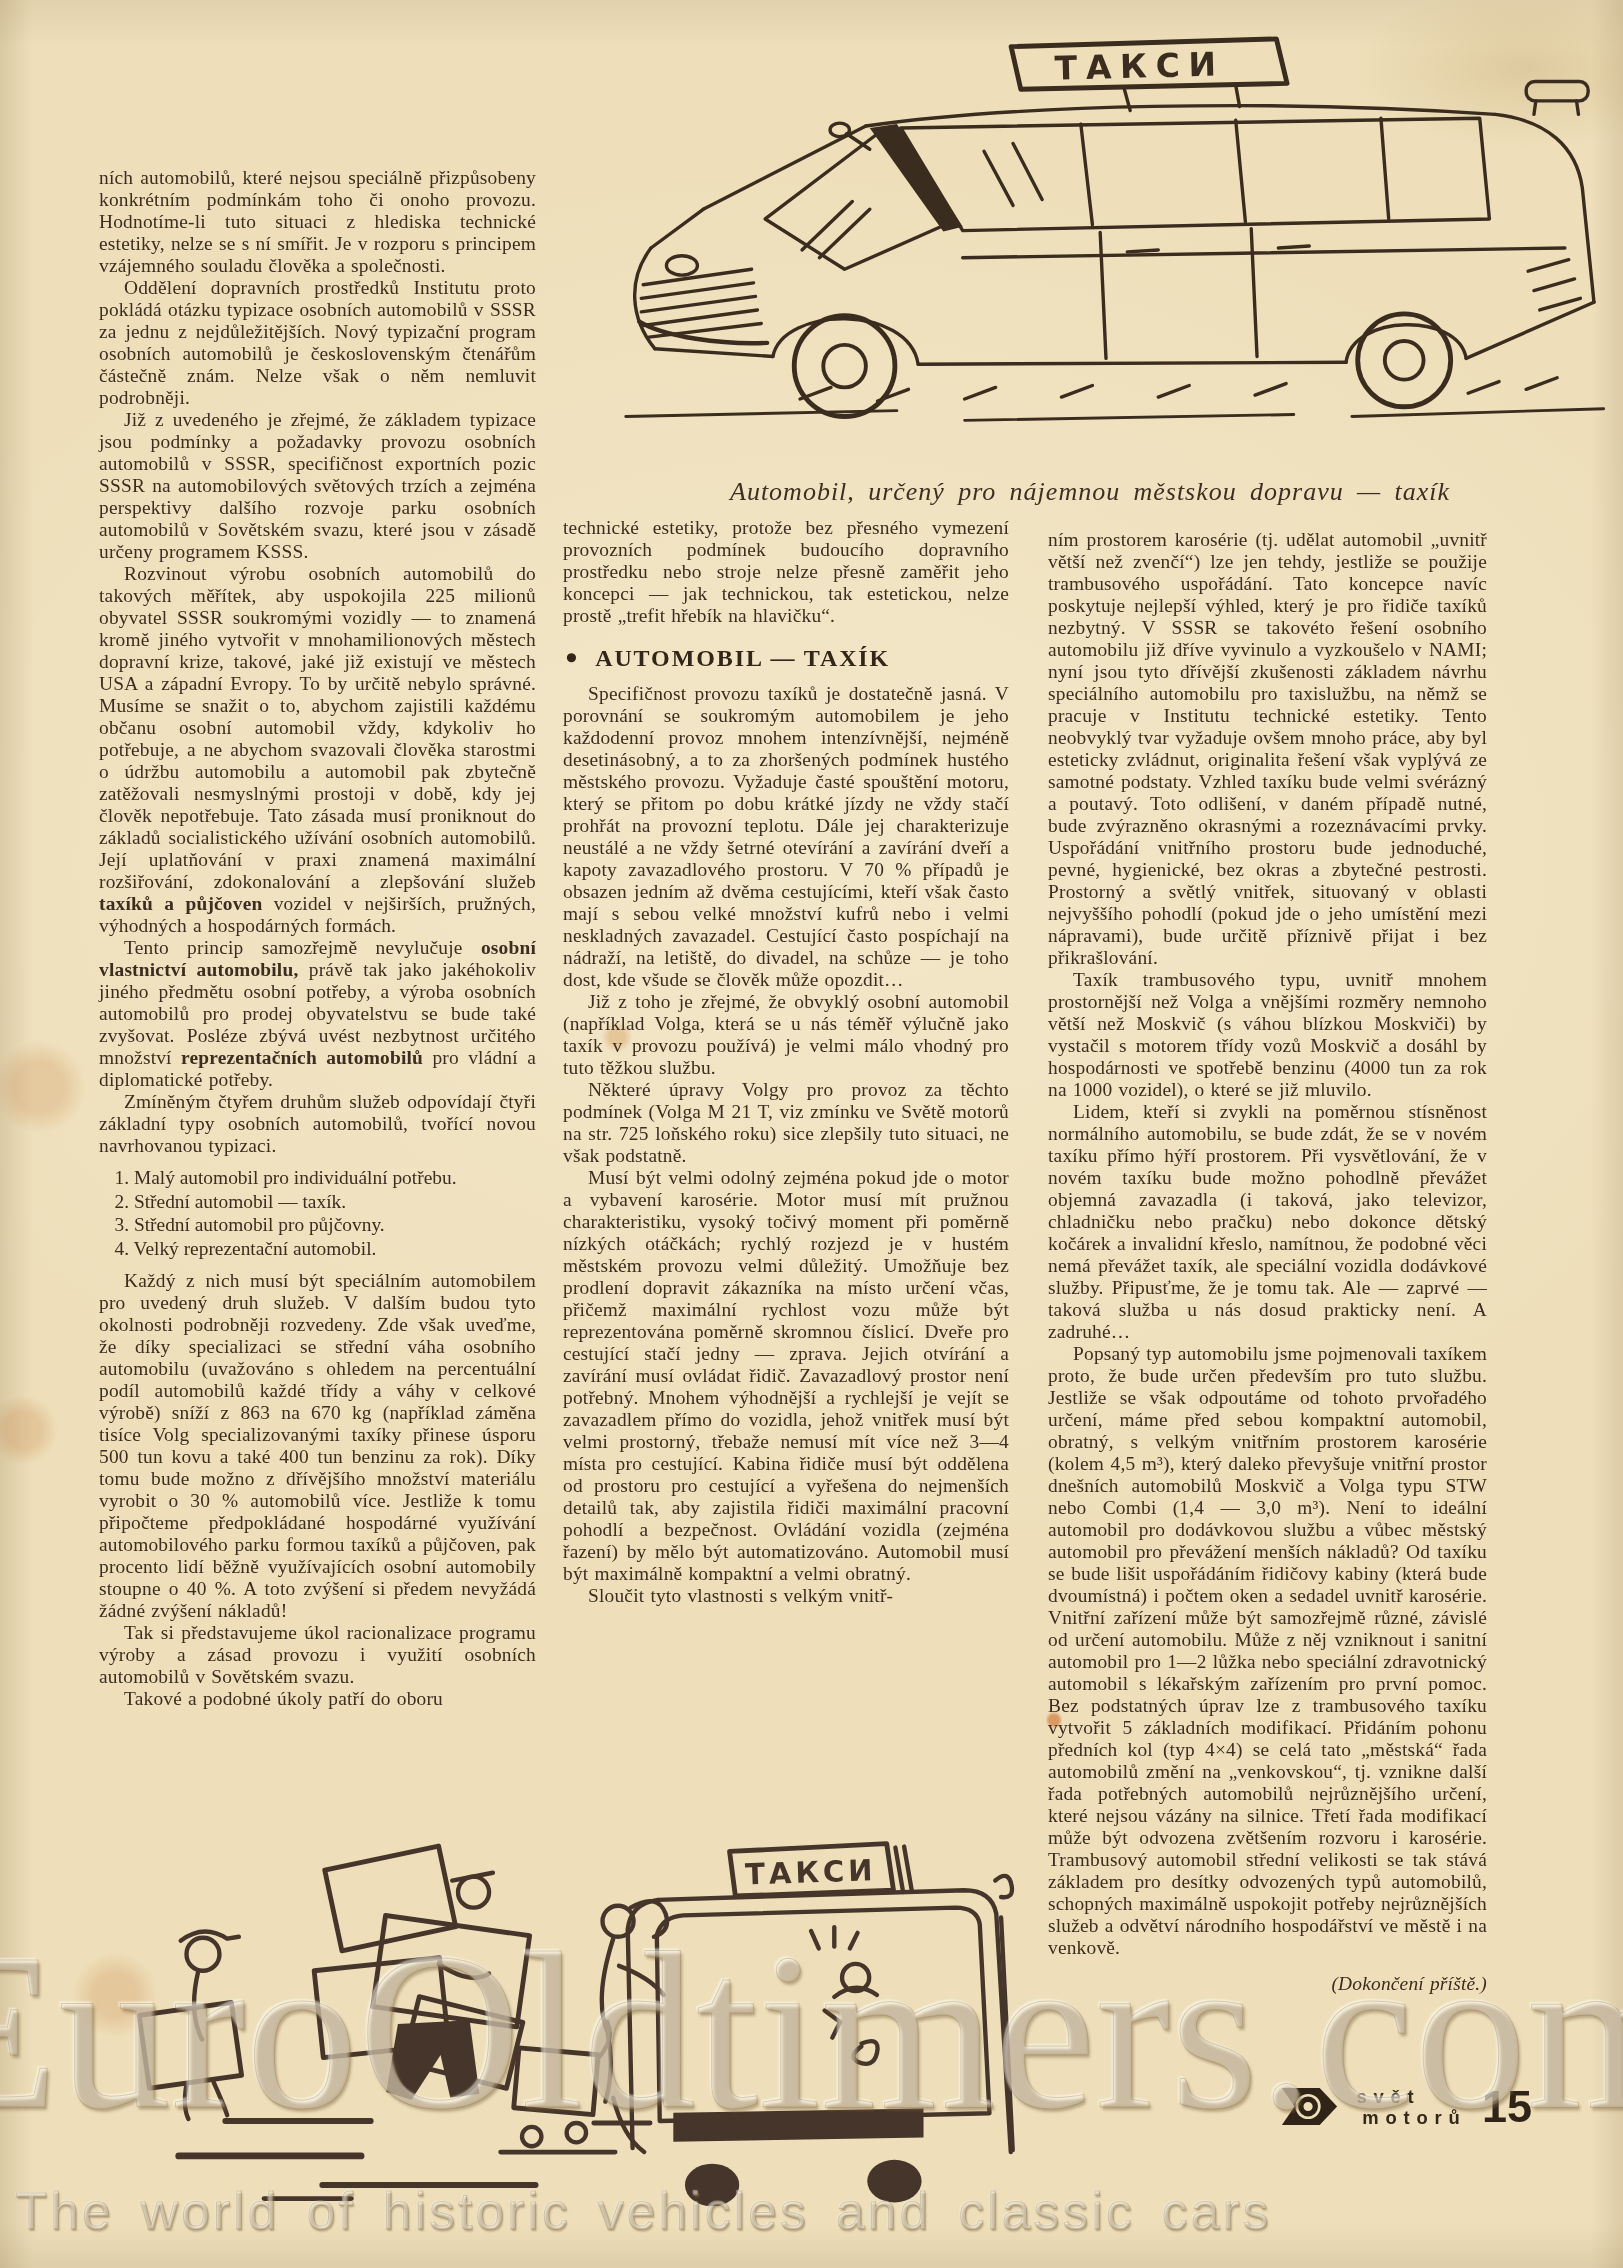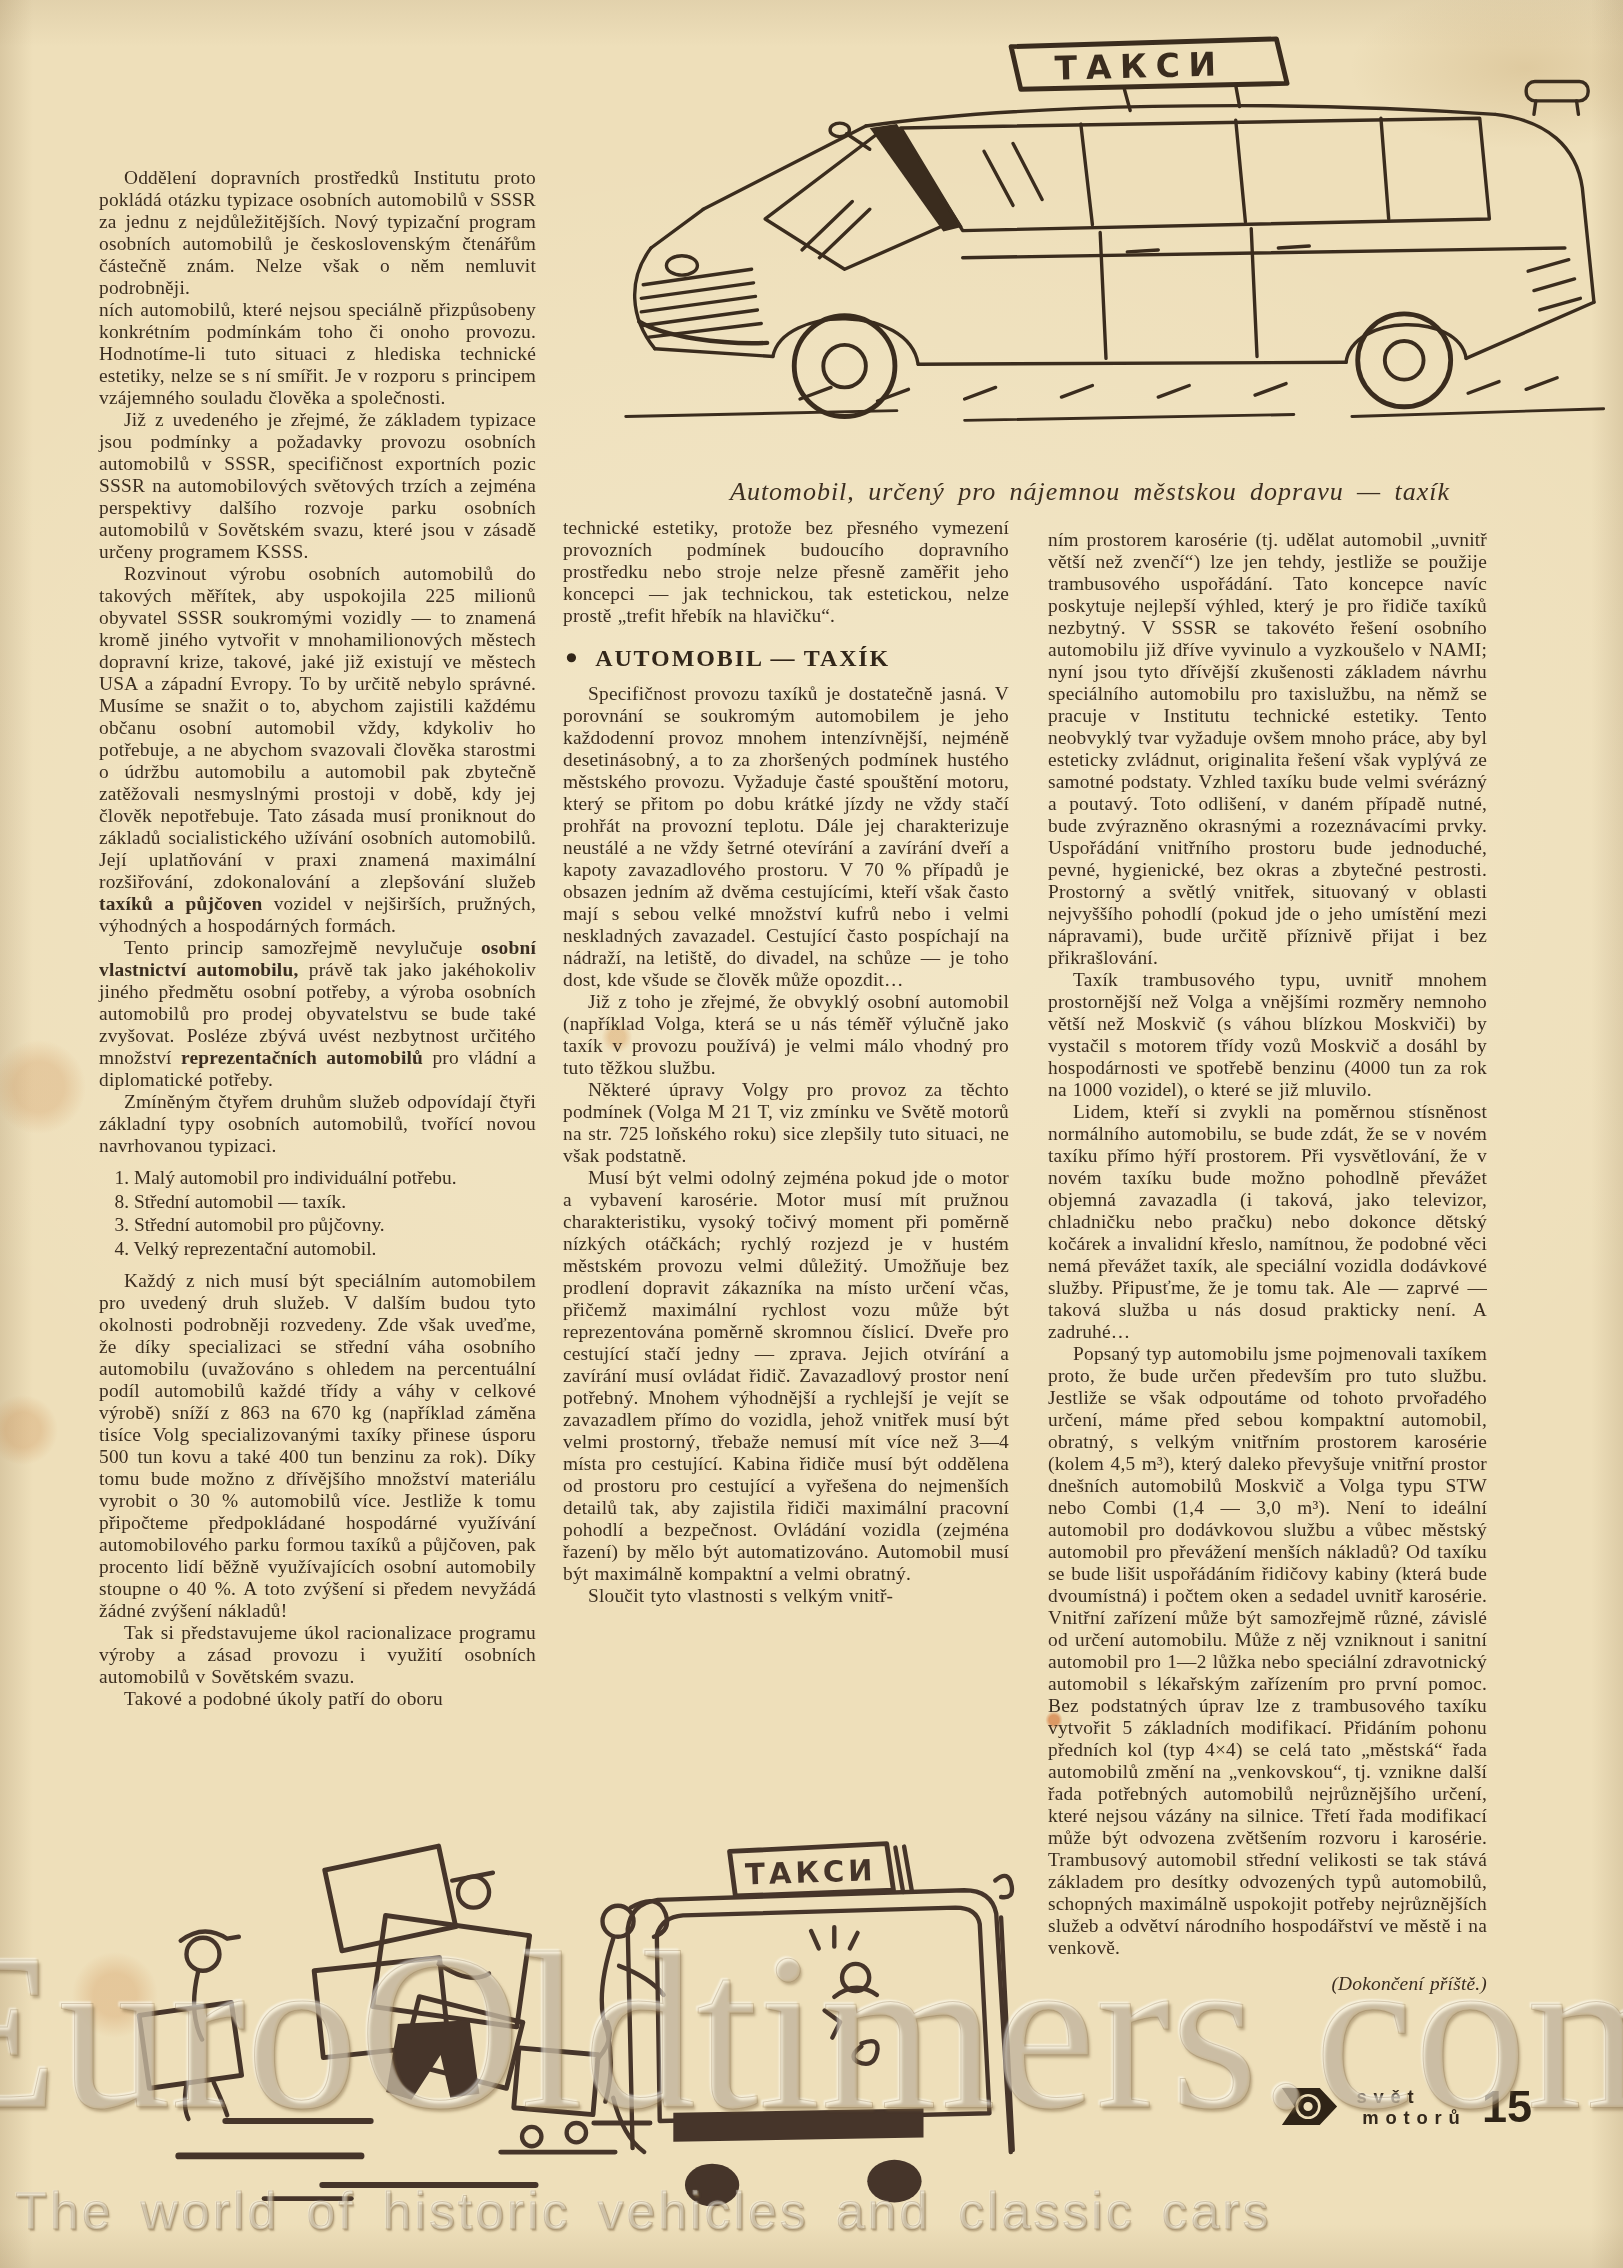--- a/index.html
+++ b/index.html
@@ -151,29 +151,29 @@
           <path d="M720,382 L752,370"></path>
         <path d="M940,380 L972,368"></path>
           <path d="M1000,376 L1032,364"></path>
       </g>
     </svg>
   </div>
 
   <div class="caption">Automobil, určený pro nájemnou městskou dopravu — taxík</div>
 
   <div class="col" style="left:99px;top:167px;width:437px;height:1650px;">
+    <p class="para noindent">ních automobilů, které nejsou speciálně přizpůsobeny konkrétním podmínkám toho či onoho provozu. Hodnotíme-li tuto situaci z hlediska technické estetiky, nelze se s ní smířit. Je v rozporu s principem vzájemného souladu člověka a společnosti.</p>
     <p class="para">Oddělení dopravních prostředků Institutu proto pokládá otázku typizace osobních automobilů v SSSR za jednu z nejdůležitějších. Nový typizační program osobních automobilů je československým čtenářům částečně znám. Nelze však o něm nemluvit podrobněji.</p>
-    <p class="para noindent">ních automobilů, které nejsou speciálně přizpůsobeny konkrétním podmínkám toho či onoho provozu. Hodnotíme-li tuto situaci z hlediska technické estetiky, nelze se s ní smířit. Je v rozporu s principem vzájemného souladu člověka a společnosti.</p>
     <p class="para">Již z uvedeného je zřejmé, že základem typizace jsou podmínky a požadavky provozu osobních automobilů v SSSR, specifičnost exportních pozic SSSR na automobilových světových trzích a zejména perspektivy dalšího rozvoje parku osobních automobilů v Sovětském svazu, které jsou v zásadě určeny programem KSSS.</p>
     <p class="para"><span>Rozvinout výrobu osobních automobilů do takových měřítek, aby uspokojila 225 milionů obyvatel SSSR soukromými vozidly — to znamená kromě jiného vytvořit v mnohamilionových městech dopravní krize, takové, jaké již existují ve městech USA a západní Evropy. To by určitě nebylo správné. Musíme se snažit o to, abychom zajistili každému občanu osobní automobil vždy, kdykoliv ho potřebuje, a ne abychom svazovali člověka starostmi o údržbu automobilu a automobil pak zbytečně zatěžovali nesmyslnými prostoji v době, kdy jej člověk nepotřebuje. Tato zásada musí proniknout do základů socialistického užívání osobních automobilů. Její uplatňování v praxi znamená maximální rozšiřování, zdokonalování a zlepšování služeb </span><b>taxíků a půjčoven</b><span> vozidel v nejširších, pružných, výhodných a hospodárných formách.</span></p>
     <p class="para"><span>Tento princip samozřejmě nevylučuje </span><b>osobní vlastnictví automobilu,</b><span> právě tak jako jakéhokoliv jiného předmětu osobní potřeby, a výroba osobních automobilů pro prodej obyvatelstvu se bude také zvyšovat. Posléze zbývá uvést nezbytnost určitého množství </span><b>reprezentačních automobilů</b><span> pro vládní a diplomatické potřeby.</span></p>
     <p class="para">Zmíněným čtyřem druhům služeb odpovídají čtyři základní typy osobních automobilů, tvořící novou navrhovanou typizaci.</p>
     <div class="list">
       <p class="list-item">1. Malý automobil pro individuální potřebu.</p>
-      <p class="list-item">8. Střední automobil — taxík.</p>
+      <p class="list-item">2. Střední automobil — taxík.</p>
       <p class="list-item">3. Střední automobil pro půjčovny.</p>
       <p class="list-item">4. Velký reprezentační automobil.</p>
     </div>
     <p class="para">Každý z nich musí být speciálním automobilem pro uvedený druh služeb. V dalším budou tyto okolnosti podrobněji rozvedeny. Zde však uveďme, že díky specializaci se střední váha osobního automobilu (uvažováno s ohledem na percentuální podíl automobilů každé třídy a váhy v celkové výrobě) sníží z 863 na 670 kg (například záměna tisíce Volg specializovanými taxíky přinese úsporu 500 tun kovu a také 400 tun benzinu za rok). Díky tomu bude možno z dřívějšího množství materiálu vyrobit o 30 % automobilů více. Jestliže k tomu připočteme předpokládané hospodárné využívání automobilového parku formou taxíků a půjčoven, pak procento lidí běžně využívajících osobní automobily stoupne o 40 %. A toto zvýšení si předem nevyžádá žádné zvýšení nákladů!</p>
     <p class="para">Tak si představujeme úkol racionalizace programu výroby a zásad provozu i využití osobních automobilů v Sovětském svazu.</p>
     <p class="para">Takové a podobné úkoly patří do oboru</p>
   </div>
 
   <div class="col" style="left:563px;top:517px;width:446px;height:1266px;">
     <p class="para noindent">technické estetiky, protože bez přesného vymezení provozních podmínek budoucího dopravního prostředku nebo stroje nelze přesně zaměřit jeho koncepci — jak technickou, tak estetickou, nelze prostě „trefit hřebík na hlavičku“.</p>

